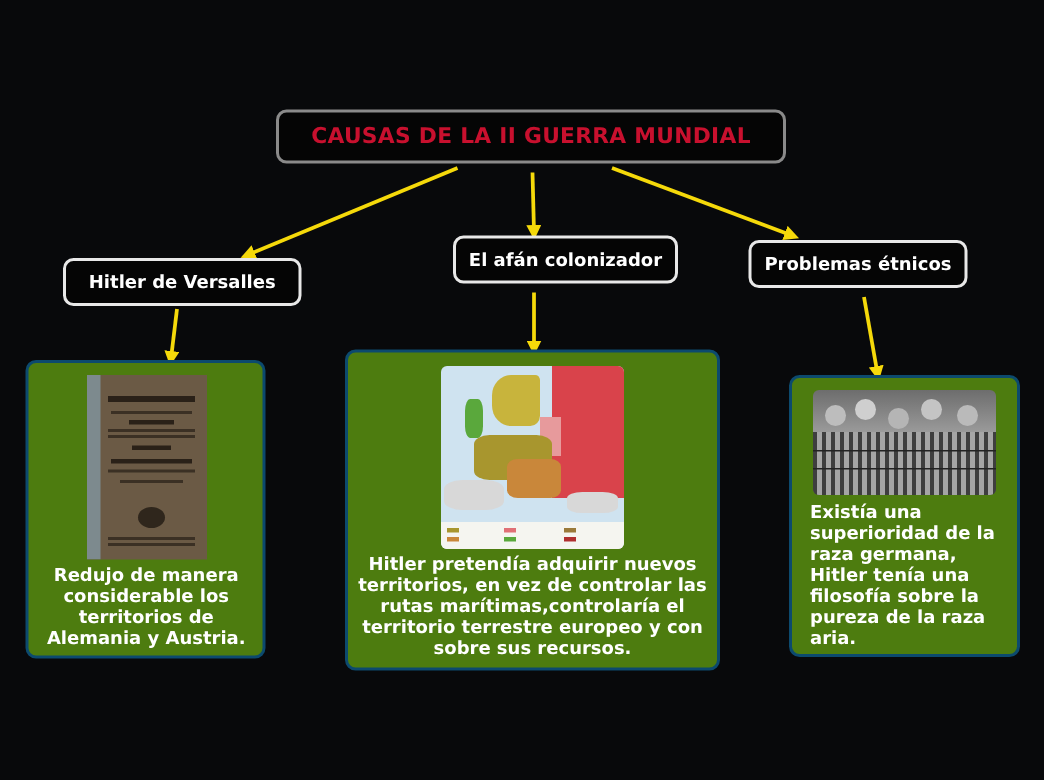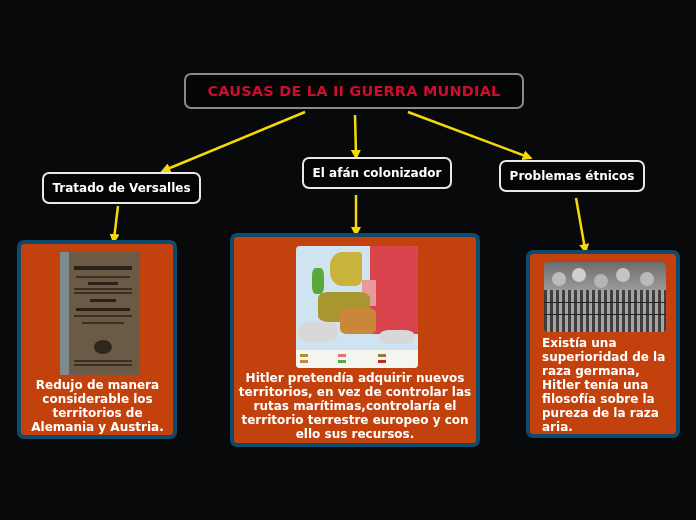--- a/index.html
+++ b/index.html
@@ -12,21 +12,21 @@
     border: 2px solid #8a8a8a; border-radius: 7px; background: #050505;
     box-sizing: border-box; display: flex; align-items: center; justify-content: center;
   }
   .root span { color: #c8102e; font-size: 14.5px; letter-spacing: 0.2px; text-align: right; }
   .topic {
     position: absolute; height: 32px; border: 2px solid #e8e8e8; border-radius: 7px;
     background: #050505; box-sizing: border-box; display: flex; align-items: center;
     justify-content: center; font-size: 12px; white-space: nowrap;
   }
   .card {
-    position: absolute; border: 4px solid #0c4a6e; border-radius: 7px; background: #c2410c;
+    position: absolute; border: 2px solid #0c4a6e; border-radius: 7px; background: #4d7c0f;
     box-sizing: border-box;
   }
   .card .txt { position: absolute; font-size: 12px; line-height: 14px; text-align: center; }
   svg.links { position: absolute; left: 0; top: 0; }
   .img { position: absolute; border-radius: 4px; overflow: hidden; }
 </style>
 </head>
 <body>
 
 <svg class="links" width="696" height="520">
@@ -43,21 +43,21 @@
     <line x1="356" y1="195" x2="356" y2="232" marker-end="url(#arr)"></line>
     <line x1="576" y1="198" x2="585" y2="249" marker-end="url(#arr)"></line>
   </g>
 </svg>
 
 <div class="root">
   <span>CAUSAS DE LA II GUERRA MUNDIAL</span>
 </div>
 
 <div class="topic" style="left:42px; top:172px; width:159px;">
-  <span>Tratado de Versalles</span>
+  <span>Hitler de Versalles</span>
 </div>
 <div class="topic" style="left:282px; top:157px; width:150px;margin-left:20px;">
   <span>El afán colonizador</span>
 </div>
 <div class="topic" style="left:499px; top:160px; width:146px;text-align:right;">
   <span>Problemas étnicos</span>
 </div>
 
 <div class="card" style="left:17px; top:240px; width:160px; height:199px;">
   <div class="img" style="left:39px; top:8px; width:80px; height:123px; background:#6b5a45; border-radius:0;">
@@ -89,21 +89,21 @@
     <div style="position:absolute; left:2px; top:76px; width:40px; height:20px; background:#d8d8d8; border-radius:30%;"></div>
     <div style="position:absolute; left:84px; top:84px; width:34px; height:14px; background:#d8d8d8; border-radius:30%;"></div>
     <div style="position:absolute; left:0; top:104px; width:122px; height:18px; background:#f5f5f0;"></div>
     <div style="position:absolute; left:4px; top:108px; width:8px; height:3px; background:#a8962e;"></div>
     <div style="position:absolute; left:4px; top:114px; width:8px; height:3px; background:#c9873a;"></div>
     <div style="position:absolute; left:42px; top:108px; width:8px; height:3px; background:#e07076;"></div>
     <div style="position:absolute; left:42px; top:114px; width:8px; height:3px; background:#5aa83c;"></div>
     <div style="position:absolute; left:82px; top:108px; width:8px; height:3px; background:#9a7a3a;"></div>
     <div style="position:absolute; left:82px; top:114px; width:8px; height:3px; background:#b03030;"></div>
   </div>
-  <div class="txt" style="left:4px; right:4px; top:134px;">Hitler pretendía adquirir nuevos territorios, en vez de controlar las rutas marítimas,controlaría el territorio terrestre europeo y con ello sus recursos.</div>
+  <div class="txt" style="left:4px; right:4px; top:134px;">Hitler pretendía adquirir nuevos territorios, en vez de controlar las rutas marítimas,controlaría el territorio terrestre europeo y con sobre sus recursos.</div>
 </div>
 
 <div class="card" style="left:526px; top:250px; width:154px; height:188px;">
   <div class="img" style="left:14px; top:8px; width:122px; height:70px; background:linear-gradient(180deg,#6d6d6d 0%,#9a9a9a 40%,#4a4a4a 100%);">
     <div style="position:absolute; left:8px; top:10px; width:14px; height:14px; border-radius:50%; background:#bdbdbd;"></div>
     <div style="position:absolute; left:28px; top:6px; width:14px; height:14px; border-radius:50%; background:#cfcfcf;"></div>
     <div style="position:absolute; left:50px; top:12px; width:14px; height:14px; border-radius:50%; background:#b5b5b5;"></div>
     <div style="position:absolute; left:72px; top:6px; width:14px; height:14px; border-radius:50%; background:#c4c4c4;"></div>
     <div style="position:absolute; left:96px; top:10px; width:14px; height:14px; border-radius:50%; background:#bababa;"></div>
     <div style="position:absolute; left:0; top:28px; width:122px; height:42px; background:repeating-linear-gradient(90deg,#3e3e3e 0 3px,#a5a5a5 3px 6px);"></div>

